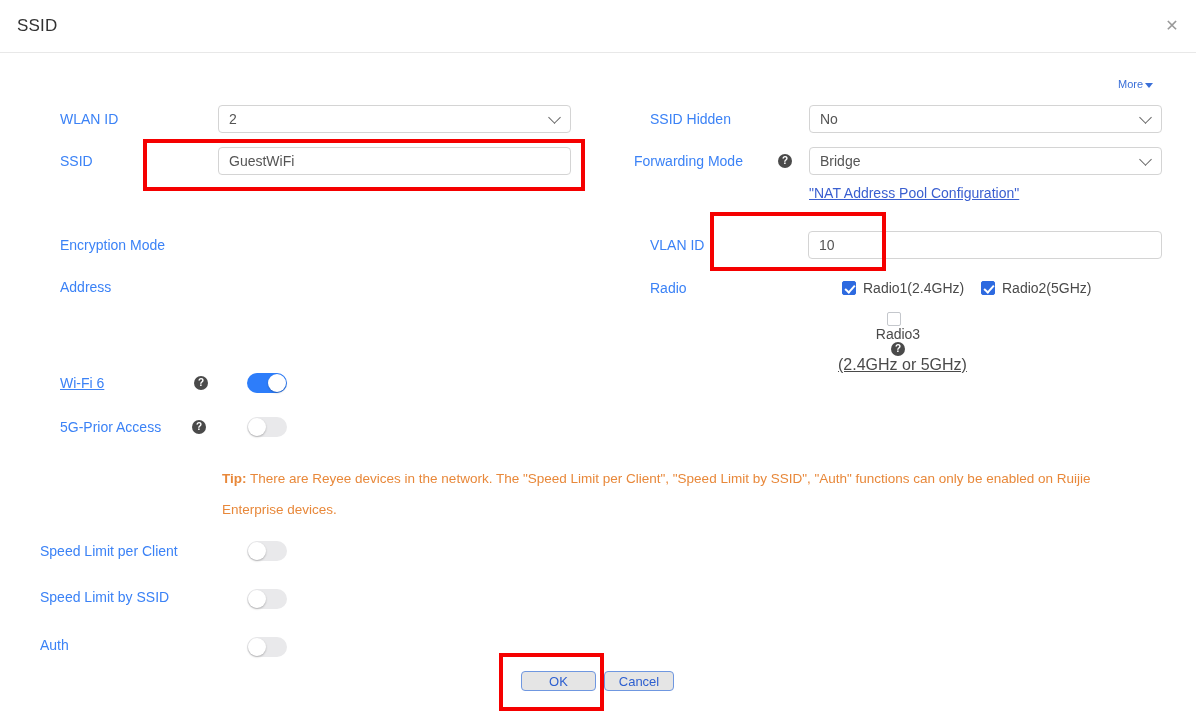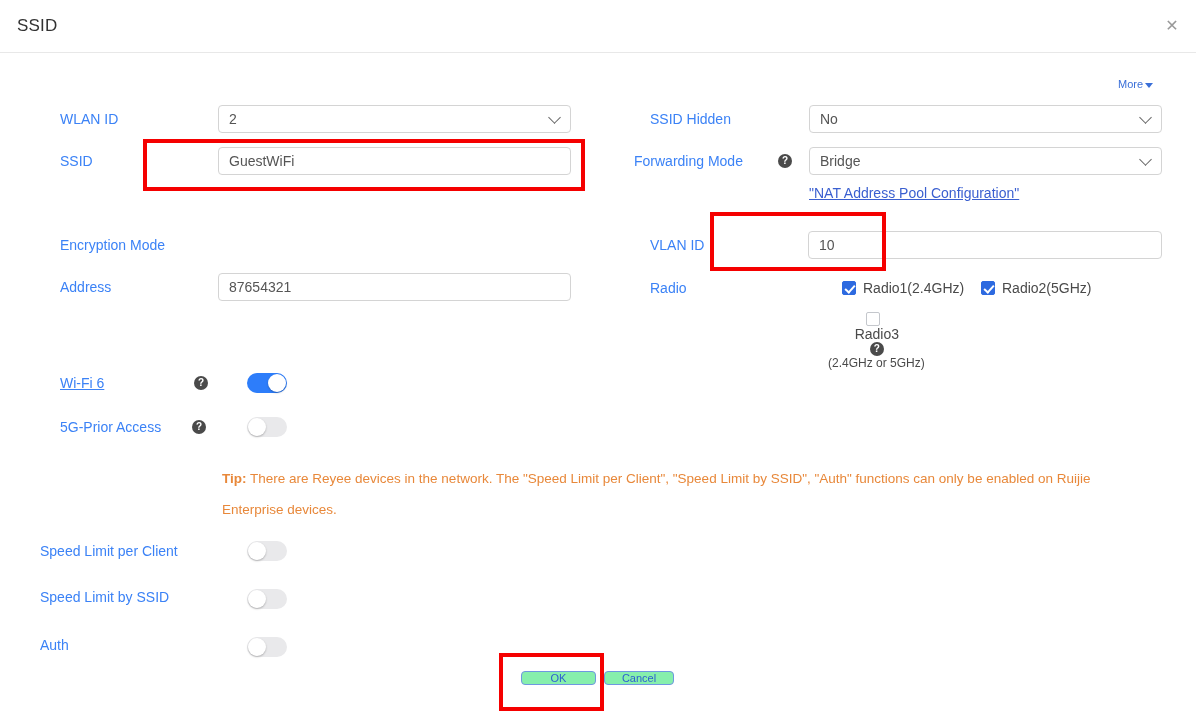--- a/index.html
+++ b/index.html
@@ -148,24 +148,25 @@
     border-bottom: 2px solid #fff;
     transform: rotate(42deg);
   }
   .cb-text {
     margin-left: 7px;
     font-size: 14px;
     color: #4a4a4a;
     white-space: nowrap;
   }
   .cb-note {
-    margin-left: 6px;
-    font-size: 12px;
+    margin-left: 16px;
+    font-size: 16px;
     color: #4a4a4a;
     white-space: nowrap;
+    text-decoration: underline;
   }
 
   
   .toggle {
     position: absolute;
     width: 40px; height: 20px;
     border-radius: 10px;
     background: #e9e9eb;
     cursor: pointer;
   }
@@ -187,26 +188,26 @@
     width: 930px;
     font-size: 13.5px;
     line-height: 31px;
     color: #e8883a;
   }
   #tip-label { font-weight: bold; color: #e8883a; }
 
   
   .btn {
     position: absolute;
-    height: 14px;
+    height: 20px;
     border: 1px solid #6f97e0;
     border-radius: 4px;
-    background: #86efac;
+    background: #e5e5e5;
     color: #2d5fd0;
-    font-size: 11px;
+    font-size: 13px;
     font-family: "Liberation Sans", sans-serif;
     cursor: pointer;
     padding: 0;
   }
 
   
   .annot {
     position: absolute;
     border: 4px solid #f50000;
     pointer-events: none;
@@ -234,21 +235,20 @@
     </select>
     <div class="sel-caret" style="right:12px; top:8px;"></div>
   </div>
 
   <div class="field-label" style="left:60px; top:147px; width:113px;">SSID</div>
   <input class="ctl" style="left: 218px; top: 147px; width: 353px;" value="GuestWiFi">
 
   <div class="field-label" style="left:60px; top:231px; width:113px;">Encryption Mode</div>
 
   <div class="field-label" style="left:60px; top:273px; width:113px;">Address</div>
-  <input class="ctl" style="left: 218px; top: 273px; width: 353px;" value="87654321">
 
   <div class="field-label" style="left:650px; top:105px; width:144px;">SSID Hidden</div>
   <div class="sel-wrap" style="left:809px; top:105px;">
     <select class="ctl" style="position:relative; left:0; top:0; width:353px;">
       <option>No</option>
     </select>
     <div class="sel-caret" style="right:12px; top:8px;"></div>
   </div>
 
   <div class="field-label" style="left:634px; top:147px; width:138px;">Forwarding Mode</div>

